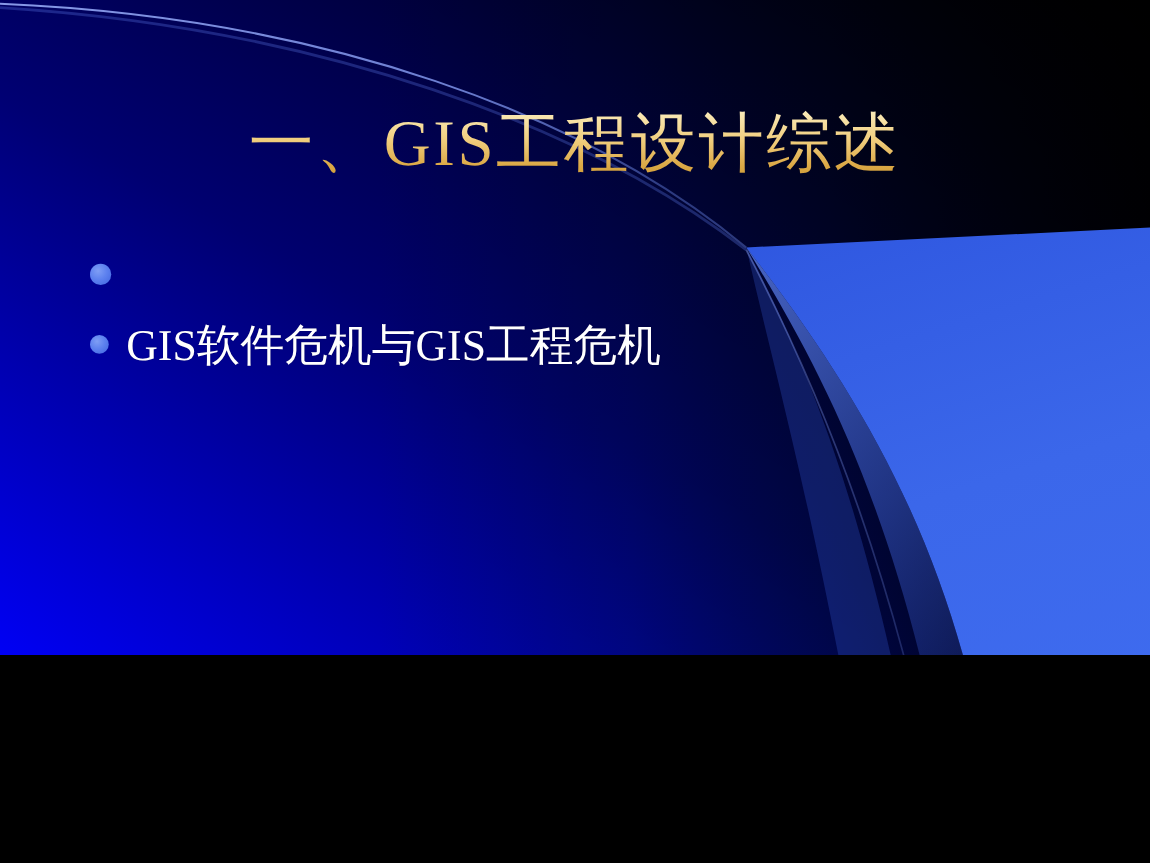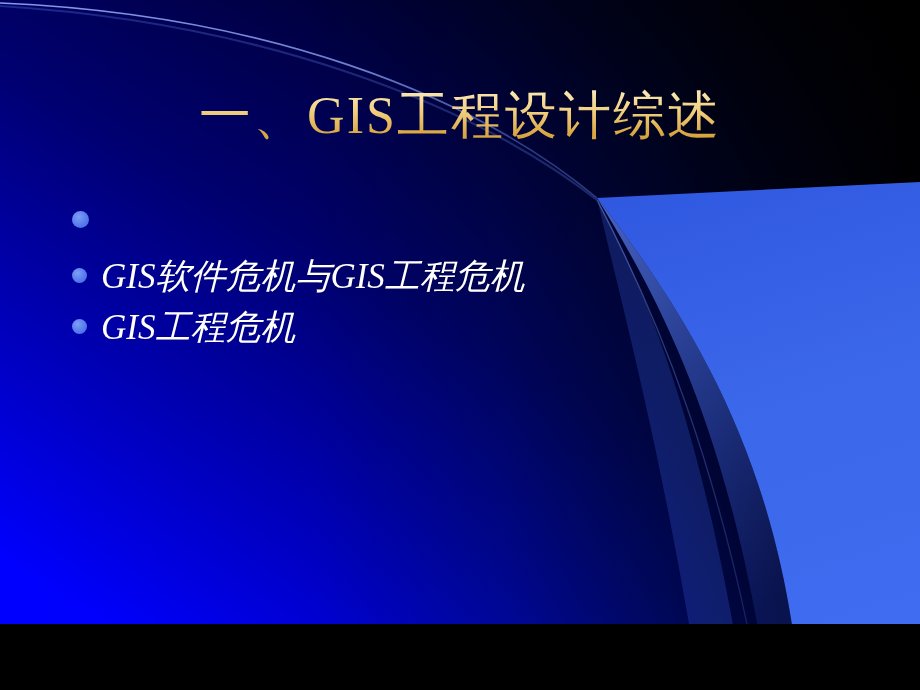--- a/index.html
+++ b/index.html
@@ -3,21 +3,21 @@
 <meta charset="utf-8">
 <style>
   html, body {
     margin: 0;
     padding: 0;
     background: #000;
   }
   #slide {
     position: relative;
     width: 920px;
-    height: 624px;
+    height: 524px;
     overflow: hidden;
     font-family: "Liberation Serif", "DejaVu Serif", serif;
     background: #c2410c;
   }
 
   
   #bg-svg {
     position: absolute;
     inset: 0;
     width: 920px;
@@ -55,21 +55,20 @@
     position: absolute;
     left: 72px;
     top: 208px;
     width: 790px;
     z-index: 5;
   }
   .bullet-row {
     display: flex;
     align-items: flex-start;
     margin-bottom: 2px;
-    font-style: italic;
   }
   .bullet-dot {
     flex: 0 0 auto;
     border-radius: 50%;
     background: radial-gradient(circle at 38% 34%, #7f9ef5 0%, #5d81ef 45%, #3f64df 100%);
     margin-top: 12px;
   }
   .bullet-dot.big {
     width: 17px;
     height: 17px;
@@ -159,19 +158,15 @@
       <span class="bullet-dot big"></span>
       <span class="bullet-text"></span>
     </div>
 
     <div class="bullet-row">
       <span class="bullet-dot std"></span>
       <span class="bullet-text">GIS软件危机与GIS工程危机</span>
     </div>
 
 
-    <div class="bullet-row">
-      <span class="bullet-dot std"></span>
-      <span class="bullet-text">GIS工程危机</span>
-    </div>
 
   </div>
 </div>
 
 </body></html>

